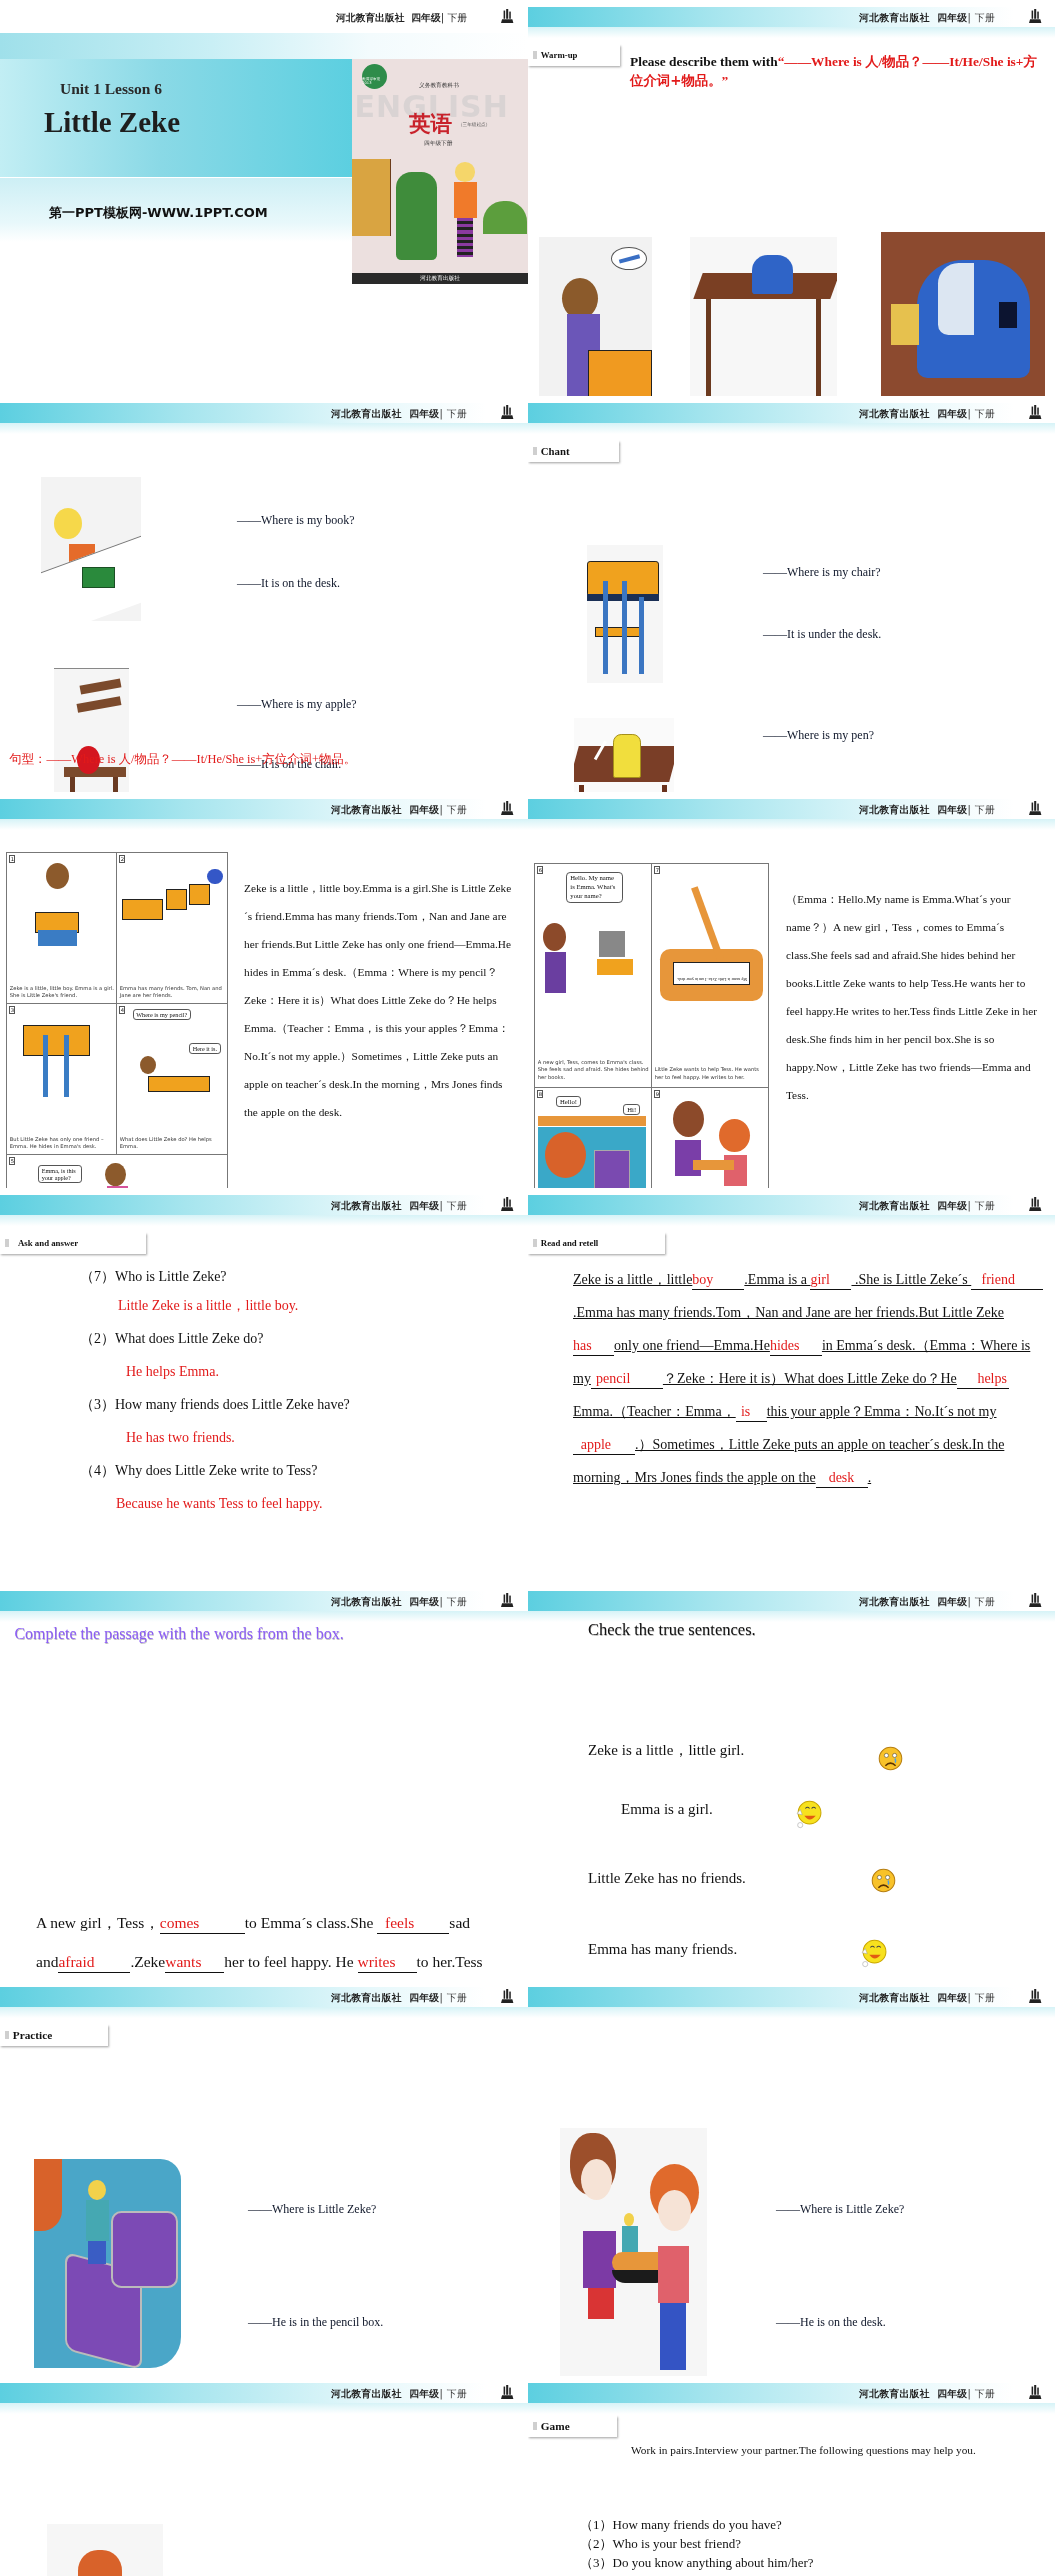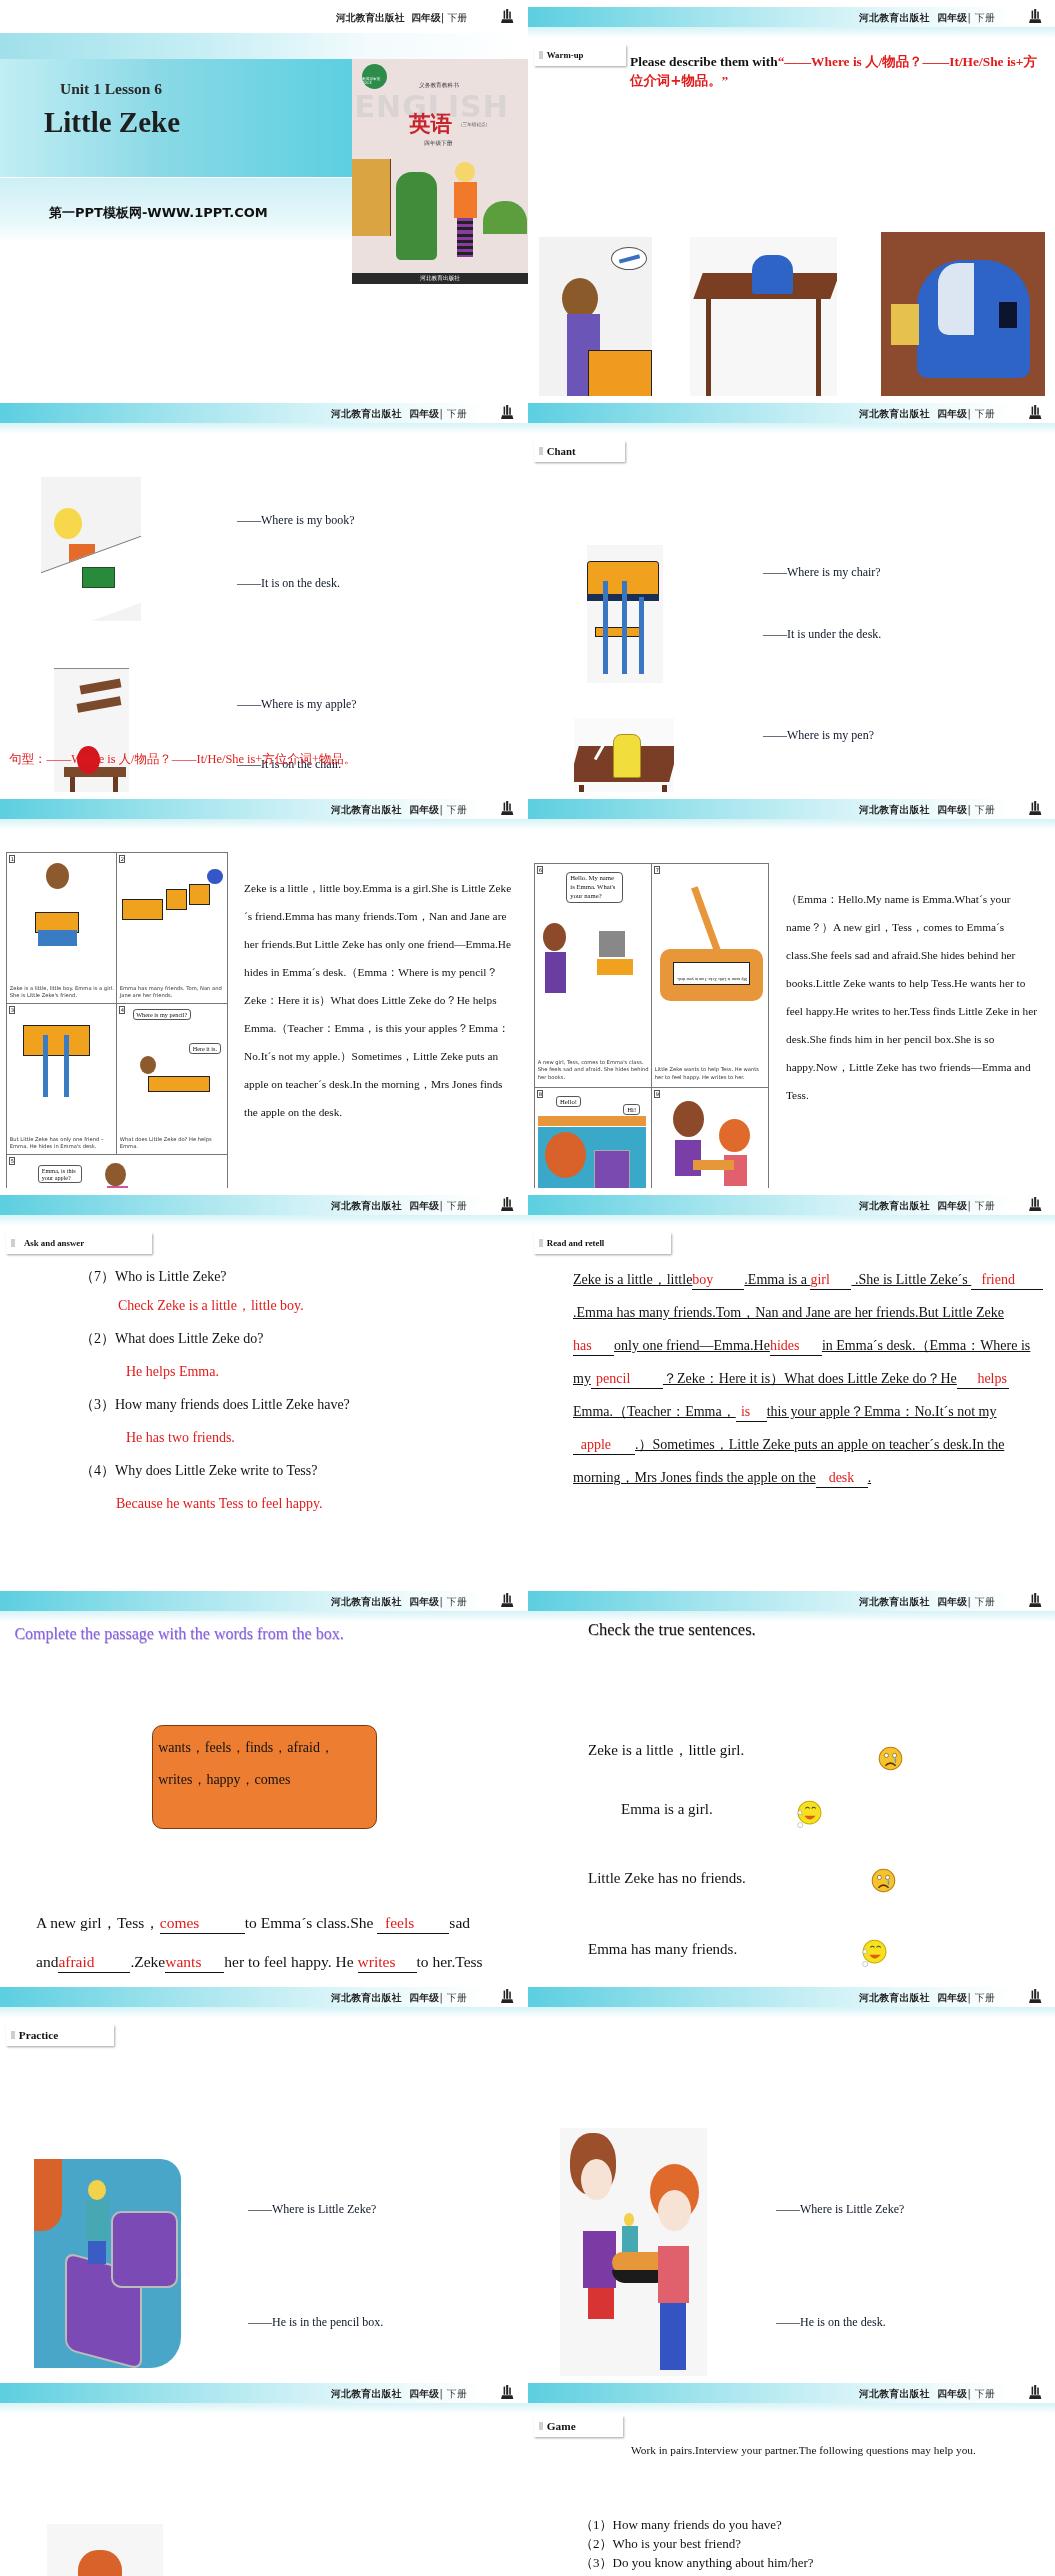--- a/index.html
+++ b/index.html
@@ -11,21 +11,21 @@
   
   .hdr { position: absolute; left: 0; top: 6.7px; width: 528px; height: 20.6px;
          background: linear-gradient(90deg, #5ccfe0 0%, #a6e5ee 35%, #e6f8fb 70%, #ffffff 92%); }
   .hdr-fade { position: absolute; left: 0; top: 27px; width: 528px; height: 11.3px;
          background: linear-gradient(180deg, #d6f3f7 0%, #ffffff 100%); }
   .hdr-text { position: absolute; right: 61px; top: 12.4px; font-family: "DejaVu Sans", sans-serif; font-size: 9.8px; font-weight: bold; color: #222; letter-spacing: 0.3px; }
   .hdr-text .thin { font-weight: normal; color: #333; }
   .hdr-logo { position: absolute; right: 14.4px; top: 9.3px; width: 12.4px; height: 14.4px; }
 
   
-  .tag { position: absolute; left: 6px; top: 44px; height: 21.6px; background: #fff;
+  .tag { position: absolute; left: 0; top: 44px; height: 21.6px; background: #fff;
          box-shadow: 1px 1.5px 2.1px rgba(0,0,0,0.35); display: flex; align-items: center; padding: 0 7.2px 0 4.6px; }
   .tag .bar { width: 4.1px; height: 8.2px; background: #cfcfcf; margin-right: 4.1px; }
   .tag span.lbl { font-family: "Liberation Serif", serif; font-weight: bold; font-size: 8.8px; color: #111; }
 
   .red { color: #e21a1a; }
   .dash-line { font-size: 12px; color: #0f172a; }
 
   
   .s1-band-top { position: absolute; left: 0; top: 33px; width: 528px; height: 27px;
      background: linear-gradient(90deg, #9fe0ea 0%, #c9eff5 40%, #f3fbfd 70%, #fff 100%); }
@@ -316,21 +316,21 @@
         <path d="M2 20 H22 L24 27 H0 Z" fill="#222"></path>
       </svg>
 
     <div class="tag" style="width:146px;">
         <div class="bar"></div>
         <span class="lbl" style="margin-left:5.2px;">Ask and answer</span>
       </div>
 
     <div style="position:absolute; left:80px; top:72px; font-size:14px; line-height:33px;">
       <div>（7）Who is Little Zeke?</div>
-      <div class="red" style="padding-left:38px; margin-top:-4.1px;">Check Zeke is a little，little boy.</div>
+      <div class="red" style="padding-left:38px; margin-top:-4.1px;">Little Zeke is a little，little boy.</div>
       <div>（2）What does Little Zeke do?</div>
       <div class="red" style="padding-left:46px;">He helps Emma.</div>
       <div>（3）How many friends does Little Zeke have?</div>
       <div class="red" style="padding-left:46px;">He has two friends.</div>
       <div>（4）Why does Little Zeke write to Tess?</div>
       <div class="red" style="padding-left:36px;">Because he wants Tess to feel happy.</div>
     </div>
   </section>
 
   <section class="slide">
@@ -360,21 +360,20 @@
     <div class="hdr-text"><span>河北教育出版社</span>&nbsp; <span>四年级</span><span class="thin">|</span> <span class="thin">下册</span></div>
     <svg class="hdr-logo" viewBox="0 0 24 28">
         <rect x="5" y="3" width="3" height="16" fill="#222"></rect>
         <rect x="10" y="0" width="4" height="19" fill="#222"></rect>
         <rect x="16" y="5" width="3" height="14" fill="#222"></rect>
         <path d="M2 20 H22 L24 27 H0 Z" fill="#222"></path>
       </svg>
 
     <div style="position:absolute; left:14.4px; top:41px; font-size:16px; color:#8b5cf6; text-shadow:0.5px 0.5px 0.5px #bbb;">Complete the passage with the words from the box.</div>
 
-    <div style="position:absolute; left:152px; top:141px; width:225px; height:104px; background:#ed7d31; border:0.5px solid #7a3a10; border-radius:10.3px; padding:6.2px 4.1px 0 5.2px; font-size:14px; line-height:32px; color:#111;">wants，feels，finds，afraid，writes，happy，comes</div>
 
     <div style="position:absolute; left:36px; top:319px; width:453px; font-size:15.5px; line-height:39px; color:#111;">
       <span>A new girl，Tess，</span><span class="red" style="display:inline-block; min-width:85px; border-bottom:0.5px solid #111; line-height:18.5px;">comes</span><span>to Emma´s class.She </span><span class="red" style="display:inline-block; min-width:72px; padding-left:7.7px; border-bottom:0.5px solid #111; line-height:18.5px;">feels</span><span>sad and</span><span class="red" style="display:inline-block; min-width:72px; border-bottom:0.5px solid #111; line-height:18.5px;">afraid</span><span>.Zeke</span><span class="red" style="display:inline-block; min-width:59px; border-bottom:0.5px solid #111; line-height:18.5px;">wants</span><span>her to feel happy. He </span><span class="red" style="display:inline-block; min-width:59px; border-bottom:0.5px solid #111; line-height:18.5px;">writes</span><span>to her.Tess</span>
     </div>
   </section>
 
   <section class="slide">
     <div class="hdr"></div>
       <div class="hdr-fade"></div>
     <div class="hdr-text"><span>河北教育出版社</span>&nbsp; <span>四年级</span><span class="thin">|</span> <span class="thin">下册</span></div>

